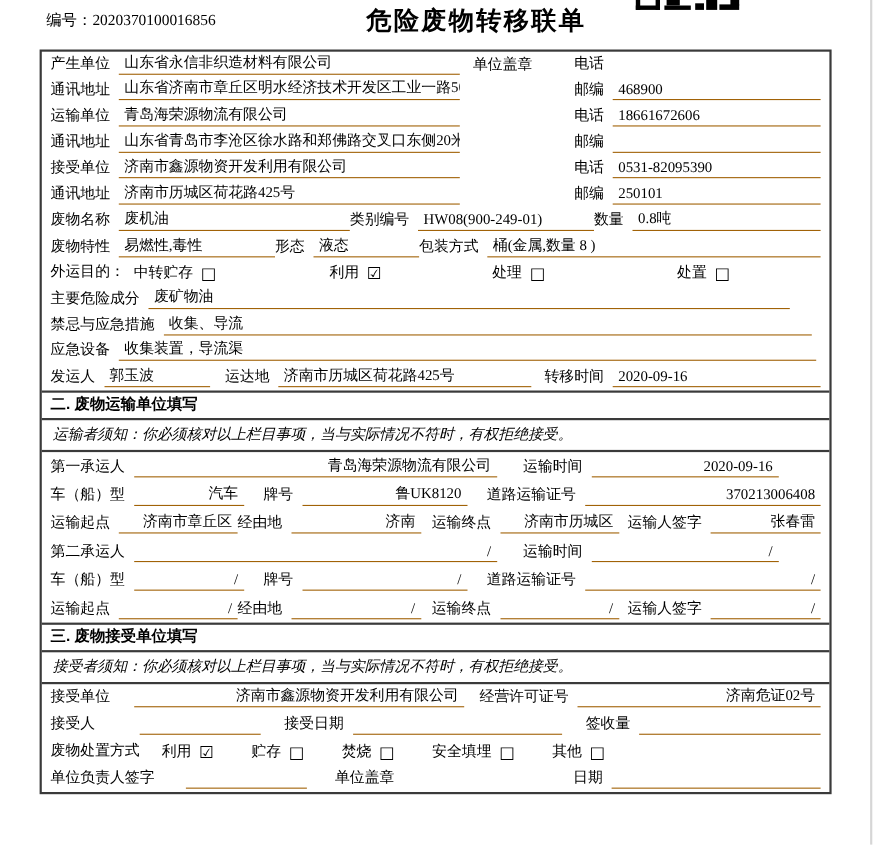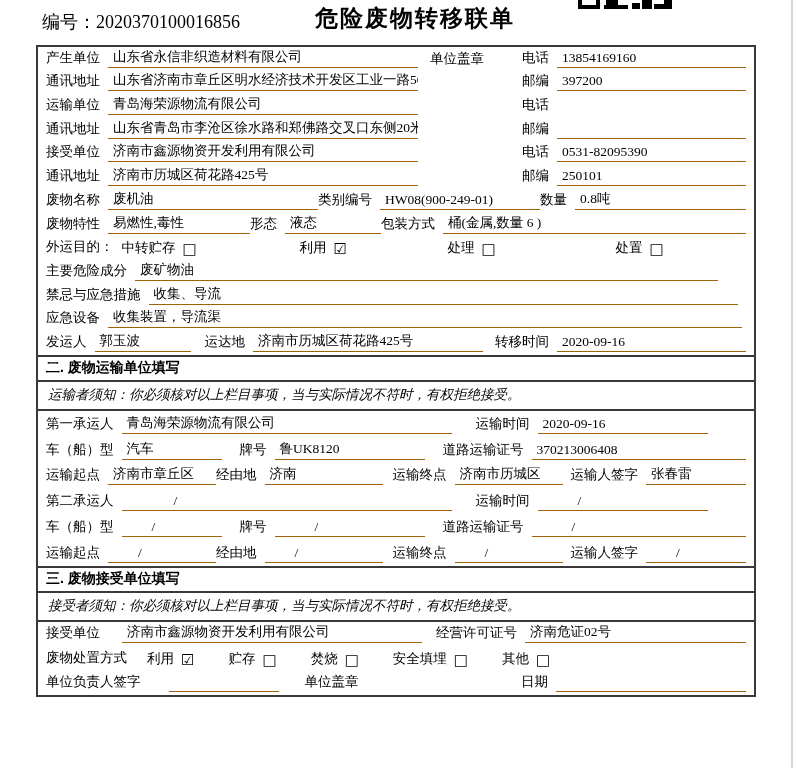--- a/index.html
+++ b/index.html
@@ -1,39 +1,39 @@
 <!DOCTYPE html>
 <html><head>
 <meta charset="utf-8">
 <style>
   * { box-sizing: border-box; margin: 0; padding: 0; }
   html,body { width:796px; height:768px; background:#fff; overflow:hidden;
     font-family:"Liberation Serif","DejaVu Serif",serif; color:#000; }
   .page { position:relative; width:796px; height:768px; background:#fff; }
 
-  .page-no { position:absolute; left:42px; top:10px; font-size:18px; white-space:nowrap; }
-  .doc-title { position:absolute; left:315px; top:3px; font-size:23px; font-weight:bold;
+  .page-no { position:absolute; left:42px; top:10px; font-size:14px; white-space:nowrap; }
+  .doc-title { position:absolute; left:333px; top:3px; font-size:23px; font-weight:bold;
     font-family:"Liberation Sans","DejaVu Sans",sans-serif; letter-spacing:2px; white-space:nowrap; }
 
   .qr { position:absolute; left:578px; top:0; width:96px; height:9px; }
   .qr div { position:absolute; background:#000; }
   .qr .q1 { left:0; top:0; width:22px; height:9px; background:transparent;
     border-left:4px solid #000; border-right:4px solid #000; border-bottom:4px solid #000; }
   .qr .q2 { left:28px; top:0; width:12px; height:5px; }
   .qr .q3 { left:26px; top:5px; width:24px; height:4px; }
   .qr .q4 { left:54px; top:3px; width:8px; height:6px; }
   .qr .q5 { left:64px; top:0; width:10px; height:9px; }
   .qr .q6 { left:76px; top:4px; width:18px; height:5px; }
   .qr .q7 { left:86px; top:0; width:8px; height:5px; }
 
   .edge-line { position:absolute; left:791px; top:0; width:2px; height:768px; background:#d6d6d6; }
 
   .tbl { position:absolute; left:36px; top:45px; width:720px; border:2px solid #3a3a3a; background:#fff; }
   .sec { width:100%; }
-  .sec + .sec { border-top:2px solid #3a3a3a; }
+  .sec + .sec { border-top:2px solid #3a3a3a;text-align:right; }
   .sec-h { height:25px; display:flex; align-items:center; padding:0 8px;
     font-weight:bold; font-size:14px; border-bottom:2px solid #3a3a3a;
     font-family:"Liberation Sans","DejaVu Sans",sans-serif; }
   .notice { height:29px; display:flex; align-items:center; padding:0 10px;
     border-bottom:2px solid #3a3a3a; font-size:13.5px;font-style:italic; }
 
   .row { display:flex; align-items:flex-end; padding:0 8px 3px 8px; font-size:13.5px; }
   .s1 .row { height:23.7px; }
   .s2 .row { height:25.8px; }
   .s3 .row { height:24.5px; }
@@ -81,36 +81,36 @@
 
   <div class="tbl">
 
     <div class="sec s1">
 
       <div class="row">
         <span class="lbl">产生单位</span>
         <span class="u w310">山东省永信非织造材料有限公司</span>
         <span class="mid">单位盖章</span>
         <span class="lbl">电话</span>
-        <span class="u fx">13854169160</span>
       </div>
 
       <div class="row">
         <span class="lbl">通讯地址</span>
         <span class="u w310">山东省济南市章丘区明水经济技术开发区工业一路501号</span>
         <span class="mid"></span>
         <span class="lbl">邮编</span>
-        <span class="u fx">397200</span>
+        <span class="u fx">468900</span>
       </div>
 
       <div class="row">
         <span class="lbl">运输单位</span>
         <span class="u w310">青岛海荣源物流有限公司</span>
         <span class="mid"></span>
         <span class="lbl">电话</span>
+        <span class="u fx">18661672606</span>
       </div>
 
       <div class="row">
         <span class="lbl">通讯地址</span>
         <span class="u w310">山东省青岛市李沧区徐水路和郑佛路交叉口东侧20米</span>
         <span class="mid"></span>
         <span class="lbl">邮编</span>
         <span class="u fx"></span>
       </div>
 
@@ -138,21 +138,21 @@
         <span class="lbl">数量</span>
         <span class="u fx">0.8吨</span>
       </div>
 
       <div class="row">
         <span class="lbl">废物特性</span>
         <span class="u w142">易燃性,毒性</span>
         <span class="lbl">形态</span>
         <span class="u w96">液态</span>
         <span class="lbl">包装方式</span>
-        <span class="u fx">桶(金属,数量 6 )</span>
+        <span class="u fx">桶(金属,数量 8 )</span>
       </div>
 
       <div class="row">
         <span class="lbl">外运目的：</span>
         <span class="opt ow1">
           <span>中转贮存</span>
           <span class="box">□</span>
         </span>
         <span class="opt ow2">
           <span>利用</span>
@@ -258,20 +258,28 @@
       <div class="sec-h">三. 废物接受单位填写</div>
       <div class="notice">接受者须知：你必须核对以上栏目事项，当与实际情况不符时，有权拒绝接受。</div>
 
       <div class="row">
         <span class="lbl" style="margin-right:22px">接受单位</span>
         <span class="u w300">济南市鑫源物资开发利用有限公司</span>
         <span class="lbl" style="margin-left:14px">经营许可证号</span>
         <span class="u fx">济南危证02号</span>
       </div>
 
+      <div class="row">
+        <span class="lbl" style="margin-right:40px">接受人</span>
+        <span class="u w110"></span>
+        <span class="lbl" style="margin-left:22px">接受日期</span>
+        <span class="u w190"></span>
+        <span class="lbl" style="margin-left:22px">签收量</span>
+        <span class="u fx"></span>
+      </div>
 
       <div class="row op3">
         <span class="lbl" style="margin-right:20px">废物处置方式</span>
         <span class="opt">
           <span>利用</span>
           <span class="box">☑</span>
         </span>
         <span class="opt">
           <span>贮存</span>
           <span class="box">□</span>

